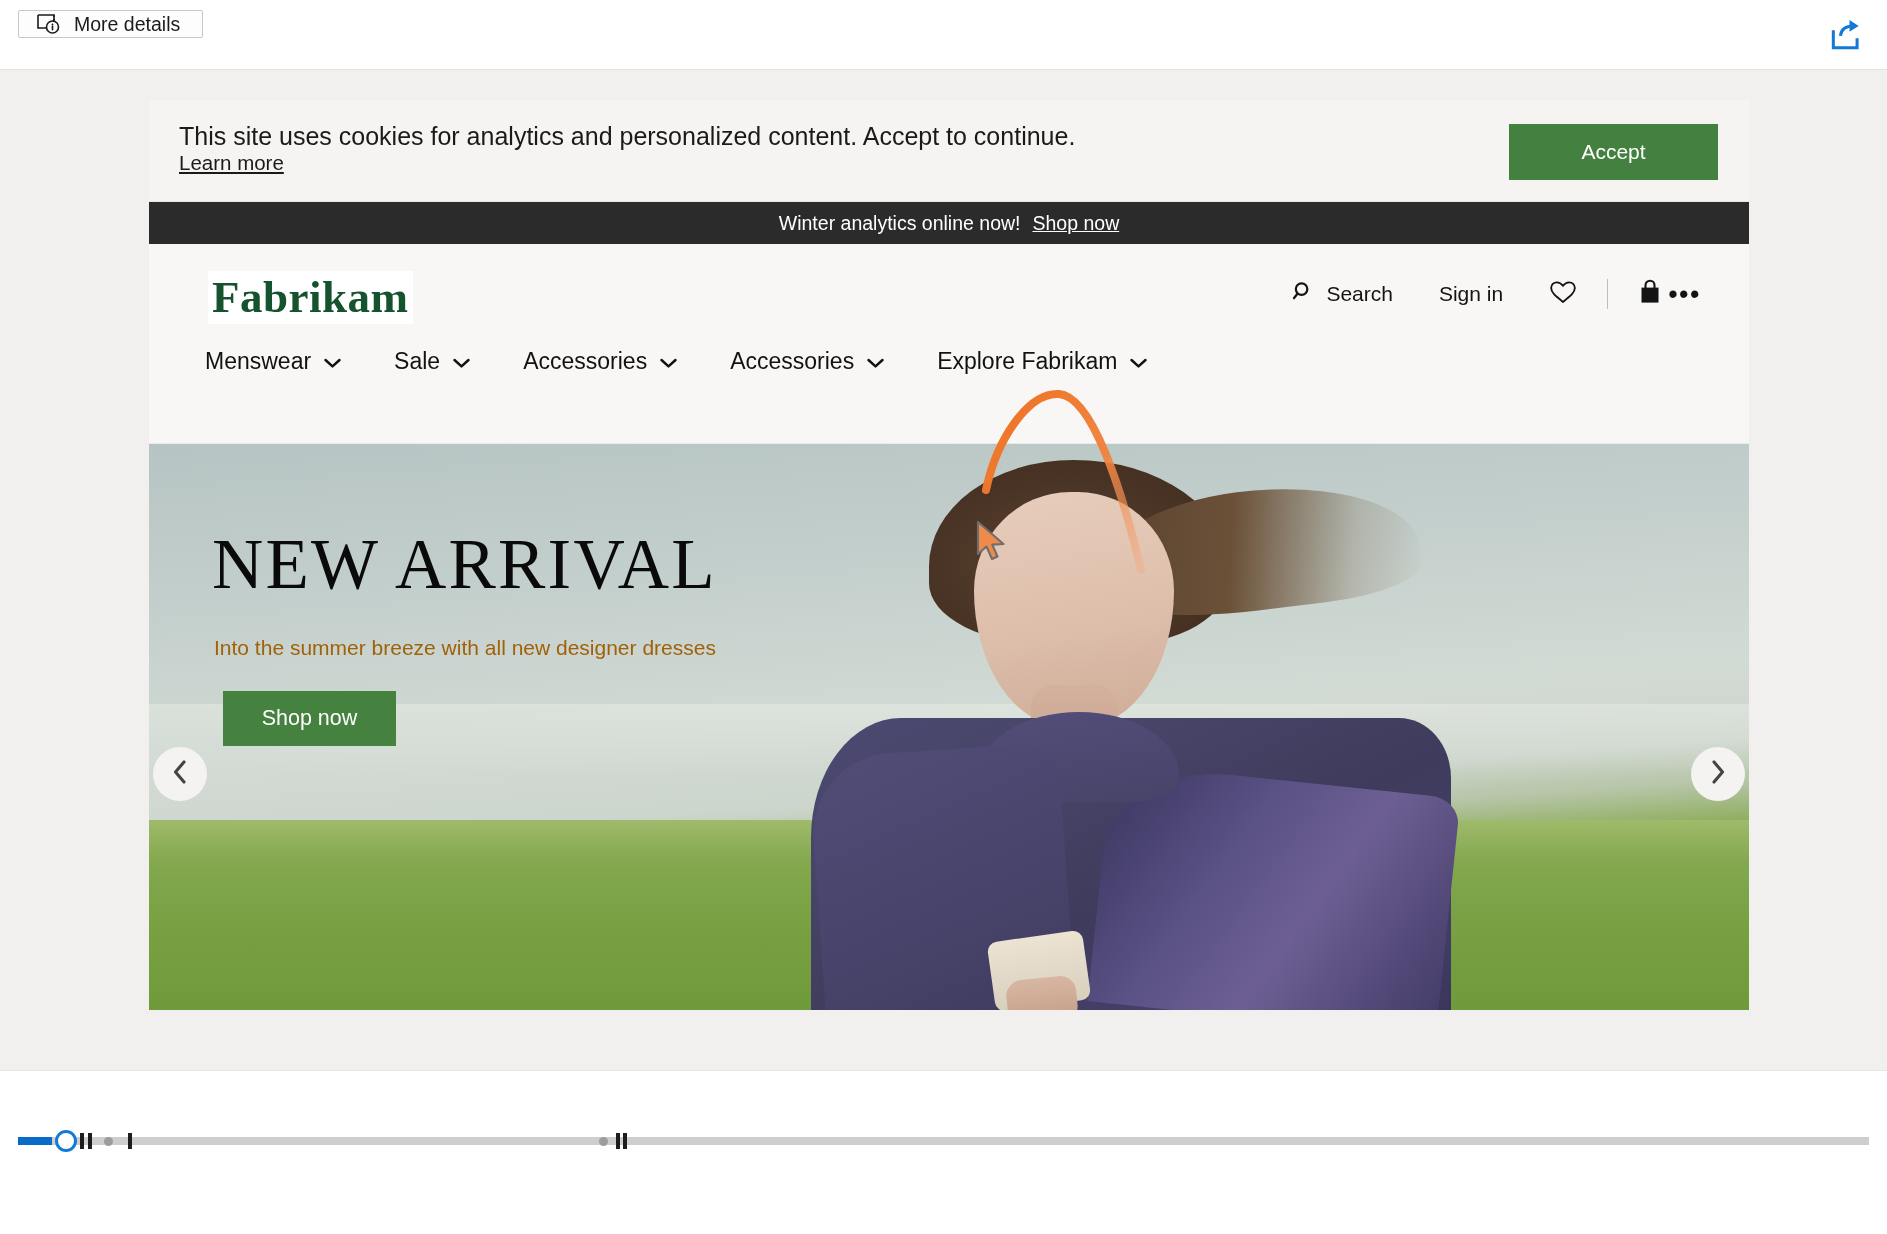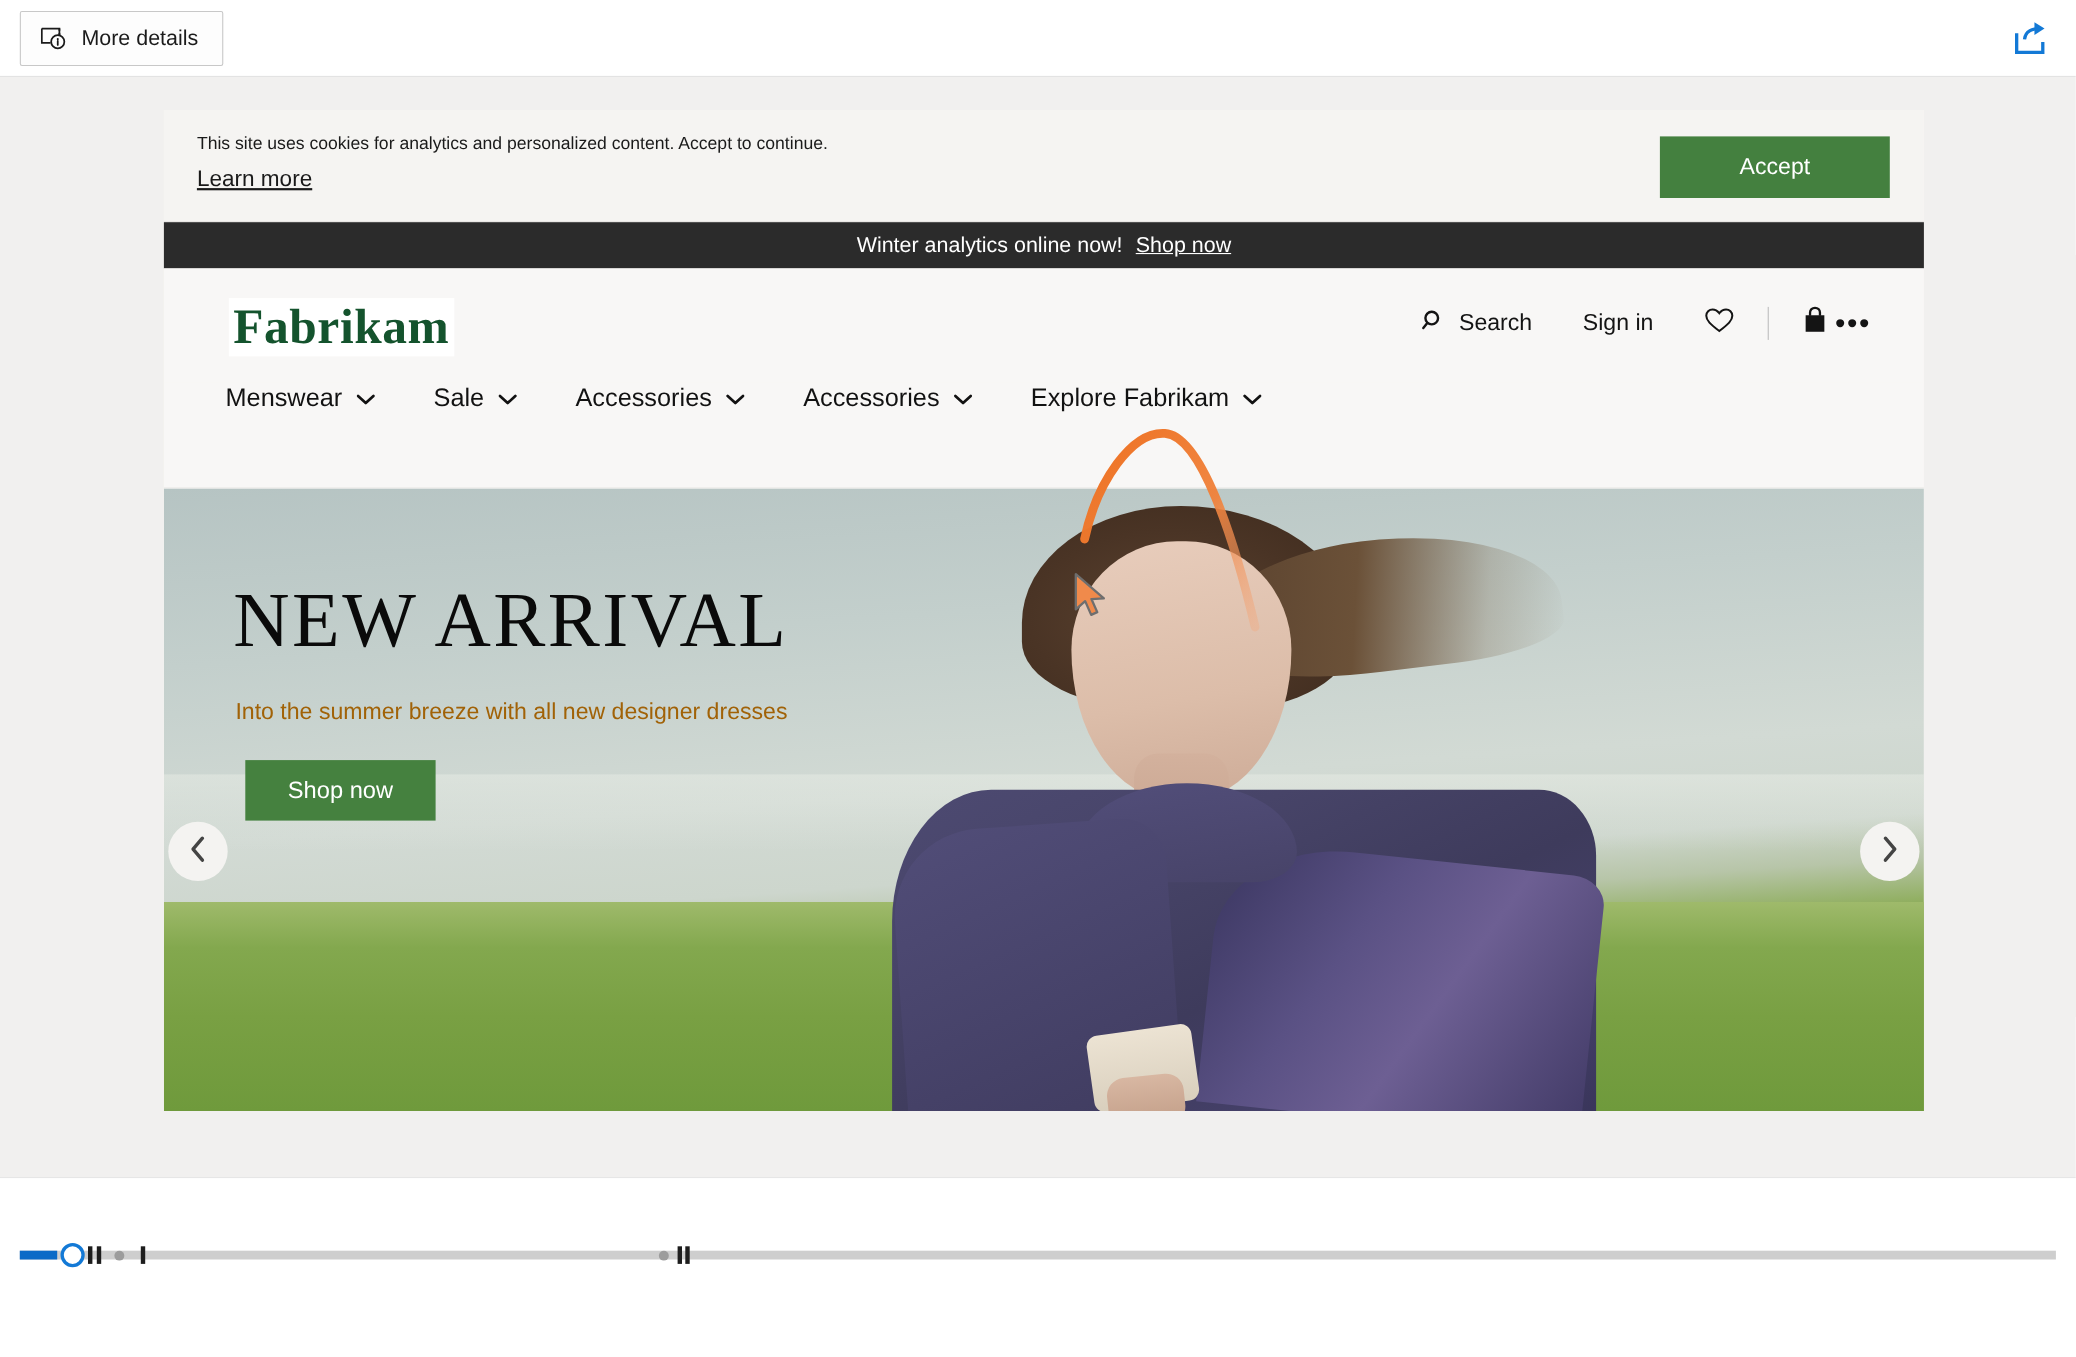--- a/index.html
+++ b/index.html
@@ -10,21 +10,21 @@
     overflow: hidden;
   }
 
   
   .topbar {
     position: absolute; left: 0; top: 0; width: 1887px; height: 70px;
     background: #ffffff; border-bottom: 1px solid #e3e3e3;
   }
   .more-details-btn {
     position: absolute; left: 18px; top: 10px;
-    height: 50px; padding: 0 22px 0 18px;
+    height: 28px; padding: 0 22px 0 18px;
     display: flex; align-items: center; gap: 13px;
     background: #fdfdfd; border: 1px solid #c8c8c8; border-radius: 2px;
     font-size: 19.5px; color: #1b1b1b; cursor: pointer;
   }
   .md-icon { width: 24px; height: 22px; position: relative; display:block; }
   .share-top {
     position: absolute; right: 22px; top: 16px;
     width: 38px; height: 38px; cursor: pointer;
   }
 
@@ -38,21 +38,21 @@
     background: #f8f7f6;
   }
 
   
   .cookie {
     position: absolute; left: 0; top: 0; width: 1600px; height: 102px;
     background: #f5f4f2; border-bottom: 1px solid #e8e6e4;
   }
   .cookie-text {
     position: absolute; left: 30px; top: 21px;
-    font-size: 16px; color: #1a1a1a; line-height: 1.22;
+    font-size: 25px; color: #1a1a1a; line-height: 1.22;
   }
   .cookie-link {
     position: absolute; left: 30px; top: 51px;
     font-size: 20.5px; color: #1a1a1a; text-decoration: underline;
     cursor: pointer;
   }
   .accept-btn {
     position: absolute; right: 31px; top: 24px;
     width: 209px; height: 56px;
     background: #44803f; color: #ffffff; border: none;

